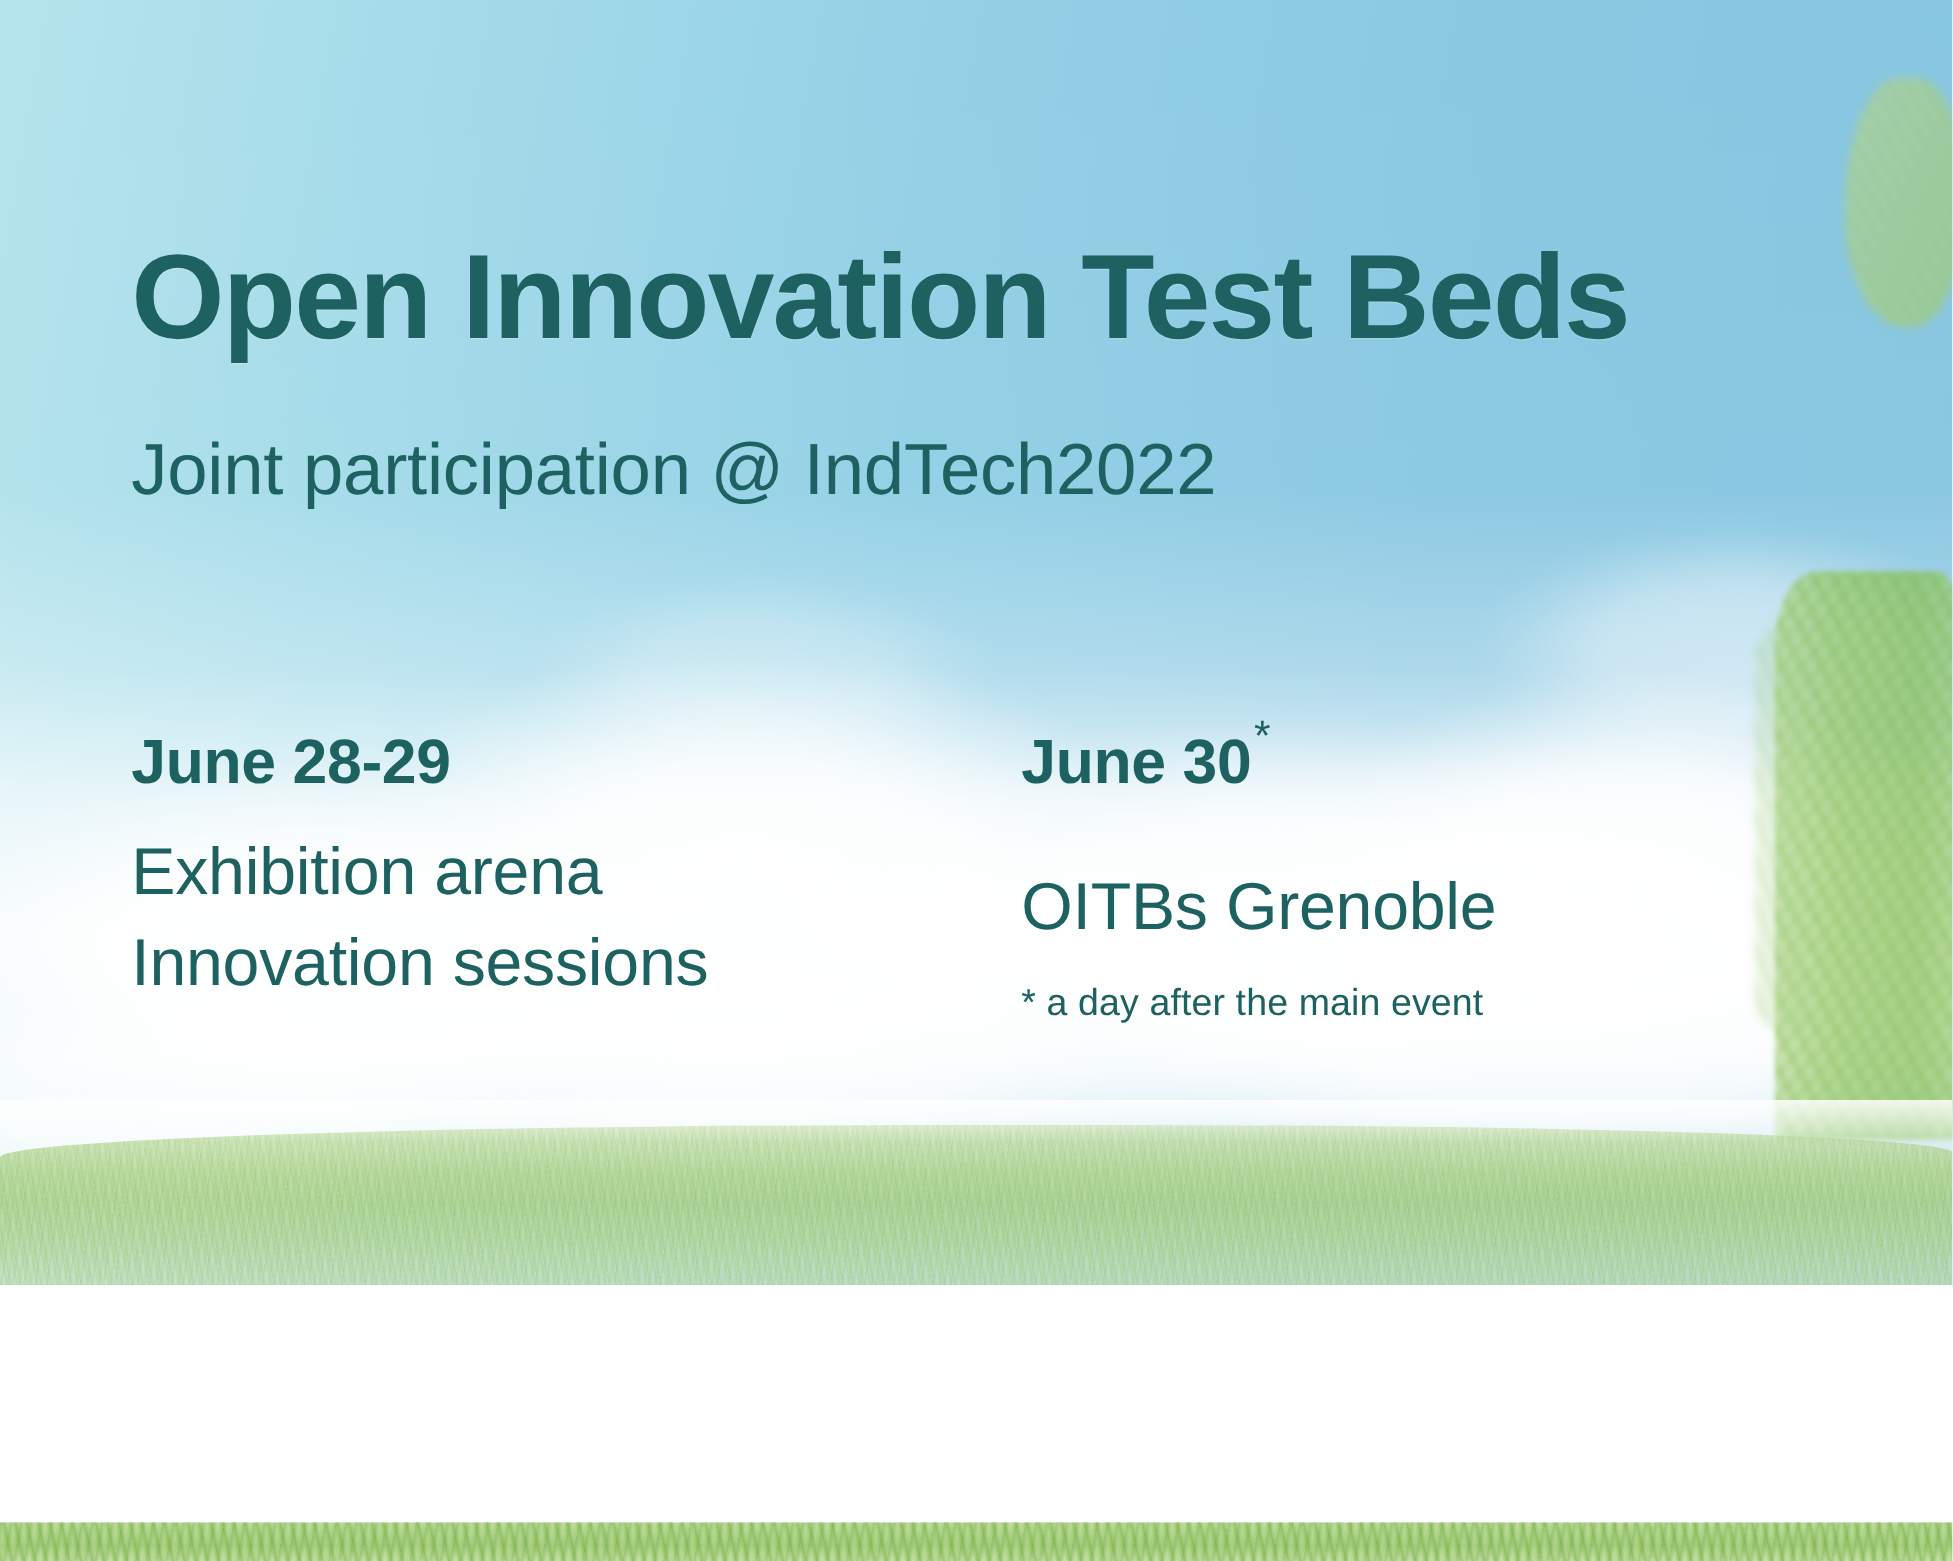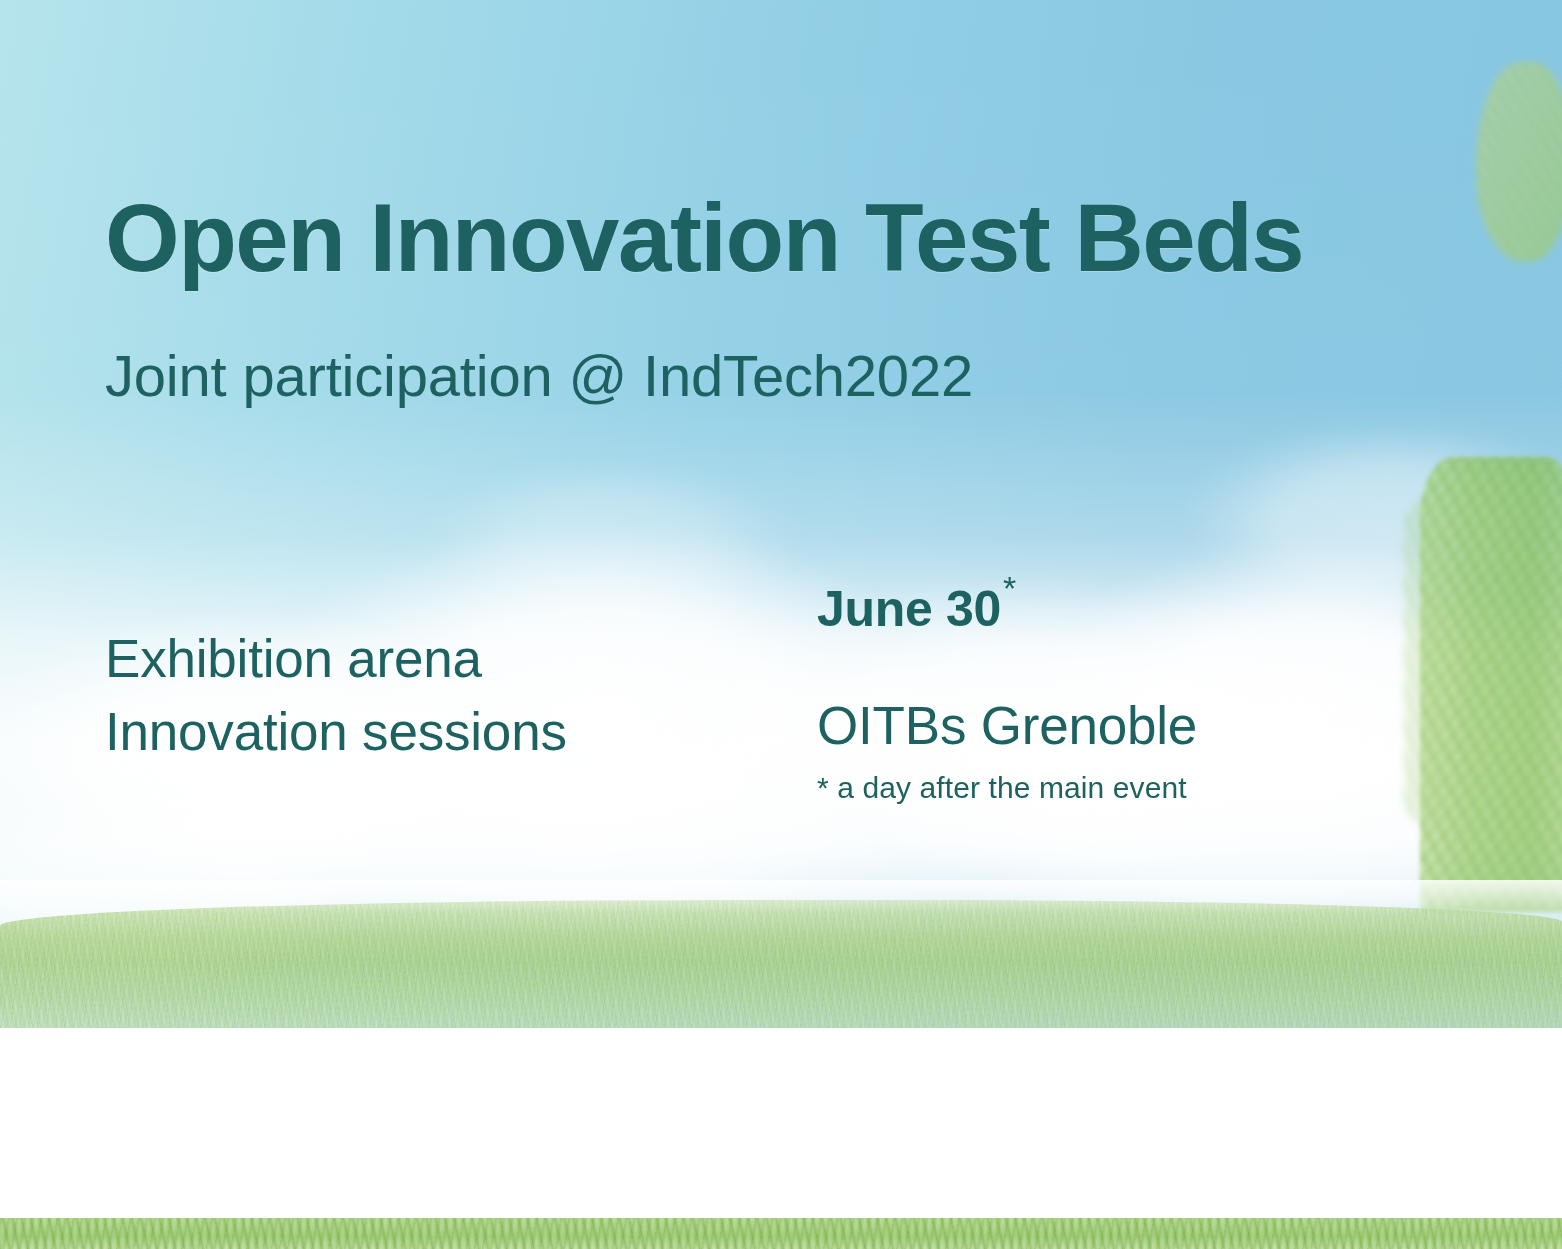--- a/index.html
+++ b/index.html
@@ -205,27 +205,27 @@
   }
 
   .col-line {
     font-size:53px;
     font-weight:normal;
     color:#1d6160;
     line-height:1.38;
     letter-spacing:-0.2px;
     white-space:nowrap;
   }
-  .col-left  .col-line-wrap { margin-top:40px; }
+  .col-left  .col-line-wrap { margin-top:24px; }
   .col-right .col-line-wrap { margin-top:52px; }
 
   .footnote {
     font-size:30px;
     color:#1d6160;
-    margin-top:9px;
+    margin-top:24px;
     white-space:nowrap;
     letter-spacing:0.1px;
   }
 
   
   .logobar {
     position:absolute;
     left:0; top:1028px;
     width:1562px; height:190px;
     background:#ffffff;
@@ -277,20 +277,23 @@
 
   <div class="content">
 
     <div class="title">Open Innovation Test Beds</div>
 
     <div class="subtitle">
       <div>Joint participation @ IndTech2022</div>
     </div>
 
     <div class="col col-left">
+      <div class="date-head">
+        <span>June 28-29</span>
+      </div>
       <div class="col-line-wrap">
         <div class="col-line">Exhibition arena</div>
         <div class="col-line">Innovation sessions</div>
       </div>
     </div>
 
     <div class="col col-right">
       <div class="date-head">
         <span>June 30</span><span class="star">*</span>
       </div>

